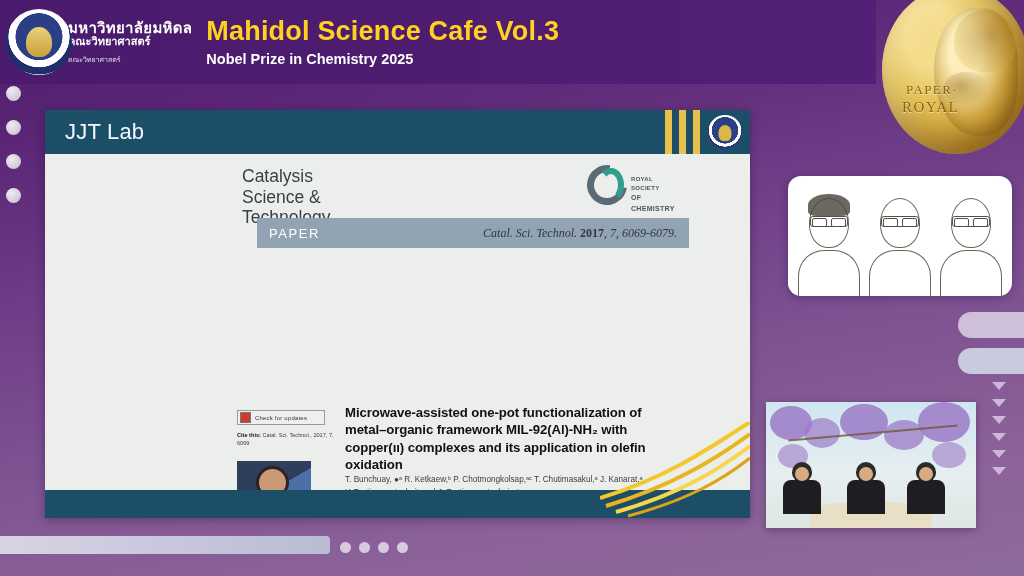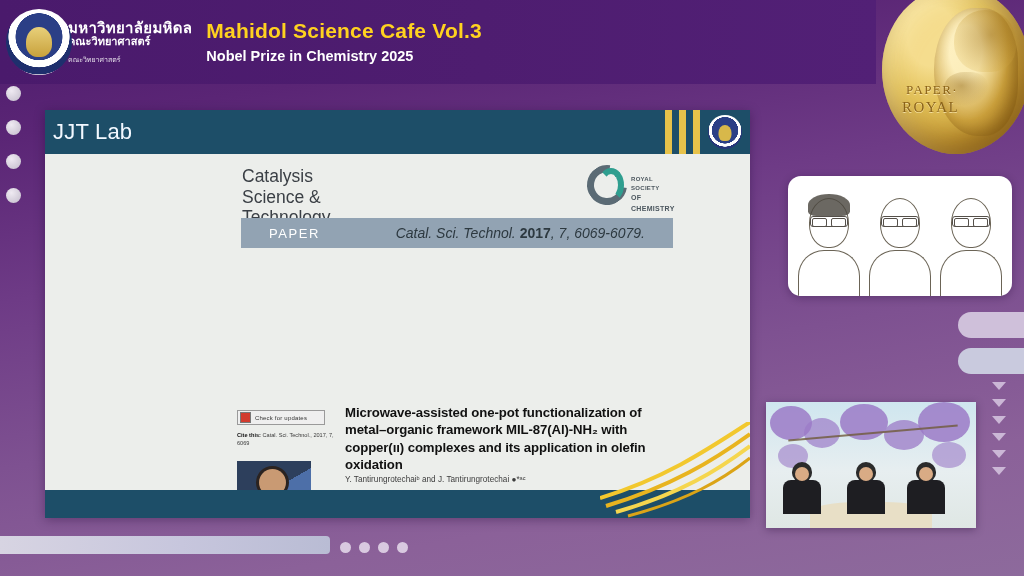--- a/index.html
+++ b/index.html
@@ -37,21 +37,21 @@
   }
   #cafe-circle:after{
     content:"";position:absolute;left:16px;top:26px;width:30px;height:11px;border-radius:3px;
     background:#d9b800;
   }
   #cafe-words{ position:absolute; left:47px; top:8px; color:#fff; line-height:1.18; }
   #cafe-words div{ font-size:11.5px; font-weight:700; letter-spacing:1.1px; }
   #cafe-words .w1{ font-style:italic; color:#fff; }
   #cafe-words .w3{ color:#e0601e; letter-spacing:3px; }
   #banner-text{ margin-left:14px; }
-  #banner-title{ color:#ffd21f; font-size:21px; font-weight:700; letter-spacing:.2px; line-height:1.05; }
+  #banner-title{ color:#ffd21f; font-size:27px; font-weight:700; letter-spacing:.2px; line-height:1.05; }
   #banner-sub{ color:#ffffff; font-size:14.5px; font-weight:700; margin-top:6px; }
 
   
   #nobel-medal{
     position:absolute;right:-8px;top:-14px;width:152px;height:182px;z-index:7;overflow:hidden;
   }
   #nobel-medal .disc{
     position:absolute;left:2px;top:0;width:148px;height:168px;border-radius:50%;
     background:radial-gradient(ellipse at 34% 30%, #f5dd8e 0 18%, #e2c158 40%, #c69a35 66%, #9d7223 90%, #8a6019 100%);
     box-shadow:inset -10px -12px 26px rgba(110,70,10,.55), inset 8px 8px 22px rgba(255,246,200,.5);
@@ -87,21 +87,21 @@
   
   #slide{
     position:absolute;left:45px;top:110px;width:705px;height:408px;
     background:#e9eeea; z-index:5; box-shadow:0 2px 10px rgba(30,5,45,.35);
     overflow:hidden;
   }
   #slide-header{
     position:absolute;left:0;top:0;width:100%;height:44px;background:#1d4e68;
     display:flex;align-items:center;
   }
-  #slide-title{ color:#f2f8ff; font-size:22px; margin-left:8px; letter-spacing:.2px; }
+  #slide-title{ color:#f2f8ff; font-size:22px; margin-left:20px; letter-spacing:.2px; }
   .hdr-stripe{ position:absolute;top:0;height:44px;width:7px;background:#e7c24a; }
   #hs1{ right:78px; } #hs2{ right:64px; } #hs3{ right:50px; }
   #hdr-seal{
     position:absolute;right:8px;top:5px;width:34px;height:34px;border-radius:50%;
     background:radial-gradient(circle at 50% 45%, #2b3f86 0 52%, #ffffff 53% 64%, #27357a 65% 76%, #f0f0f0 77% 100%);
   }
   #hdr-seal:after{
     content:"";position:absolute;left:50%;top:52%;transform:translate(-50%,-50%);
     width:13px;height:16px;border-radius:50% 50% 40% 40%;background:#d8b84a;
   }
@@ -117,25 +117,25 @@
     transform:rotate(-36deg);
   }
   #rsc-logo .ring2{
     position:absolute;left:13px;top:6px;width:26px;height:34px;border-radius:50%;
     border:6px solid #2f9e8f; border-left-color:transparent; border-bottom-color:transparent;
   }
   #rsc-logo .txt{ position:absolute;left:46px;top:13px;color:#4b565e;font-size:6px;font-weight:700;line-height:1.5;letter-spacing:.3px;}
   #rsc-logo .txt b{ font-size:7px; }
 
   #paper-band{
-    position:absolute;left:196px;top:64px;width:432px;height:30px;background:#92a3b3;
-    display:flex;align-items:center;justify-content:space-between;padding:0 28px;
+    position:absolute;left:212px;top:64px;width:432px;height:30px;background:#92a3b3;
+    display:flex;align-items:center;justify-content:space-between;padding:0 12px;
   }
   #paper-band .lbl{ color:#fff;font-size:13px;letter-spacing:1.6px;font-weight:400; }
-  #paper-band .cit{ color:#2d3940;font-size:14px;font-style:italic; }
+  #paper-band .cit{ color:#2d3940;font-size:12px;font-style:italic;font-family:Liberation Serif, serif; }
   #paper-band .cit b{ font-style:normal; }
 
   #check-updates{
     position:absolute;left:192px;top:256px;width:88px;height:15px;background:#efefef;
     border:1px solid #9a9a9a;display:flex;align-items:center;
   }
   #check-updates .mk{ width:11px;height:11px;margin-left:2px;background:#d13b2e;border:1px solid #777;flex:none;}
   #check-updates .cl{ font-size:6px;color:#333;margin-left:4px;letter-spacing:.2px; }
   #cite-this{ position:absolute;left:192px;top:277px;width:100px;font-size:5.6px;color:#3b3b3b;line-height:1.5; }
   #cite-this b{ color:#111; }
@@ -311,23 +311,24 @@
       <div class="cl">Check for updates</div>
     </div>
 
     <div id="cite-this">
       <b>Cite this:</b>
       <span>Catal. Sci. Technol., 2017, 7, 6069</span>
     </div>
 
     <div id="auth-photo-1"></div>
 
-    <div id="art-title">Microwave-assisted one-pot functionalization of metal–organic framework MIL-87(Al)-NH₂ with copper(ıı) complexes and its application in olefin oxidation</div>
+    <div id="art-title">Microwave-assisted one-pot functionalization of metal–organic framework MIL-92(Al)-NH₂ with copper(ıı) complexes and its application in olefin oxidation</div>
 
     <div id="art-authors">
+      <div>T. Bunchuay, ●ᵃ R. Ketkaew,ᵇ P. Chotmongkolsap,ᵃᶜ T. Chutimasakul,ᵃ J. Kanarat,ᵃ</div>
       <div>Y. Tantirungrotechaiᵇ and J. Tantirungrotechai ●*ᵃᶜ</div>
     </div>
 
     <div id="scheme">
 
       <div class="mof mof-row" style="left:30px;top:0;">
         <div class="dia">
             <span>Al³⁺</span>
           </div>
         <div class="dia">

